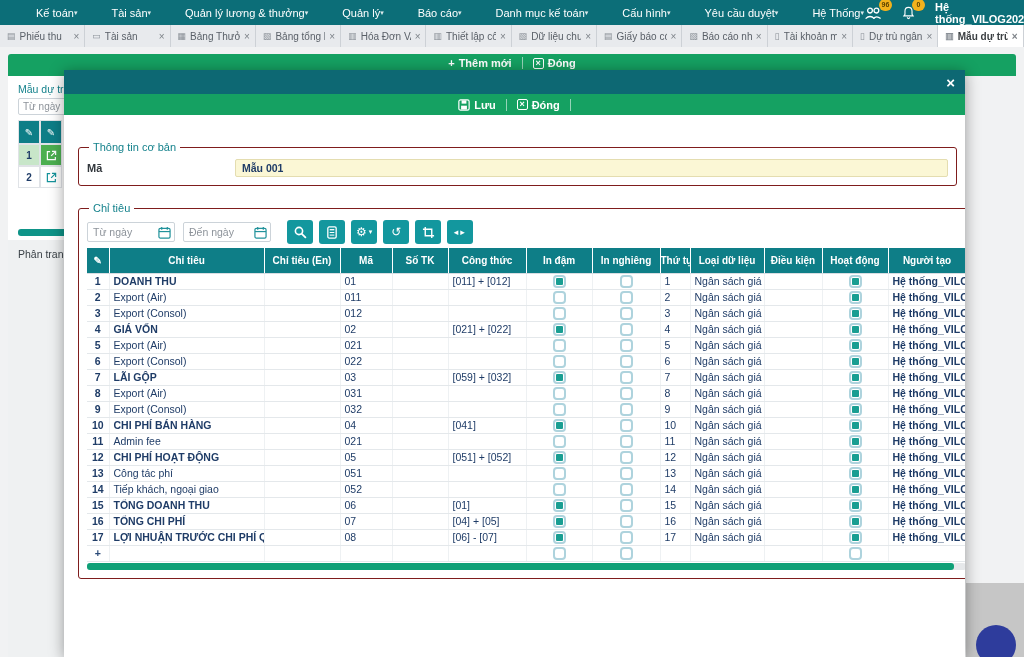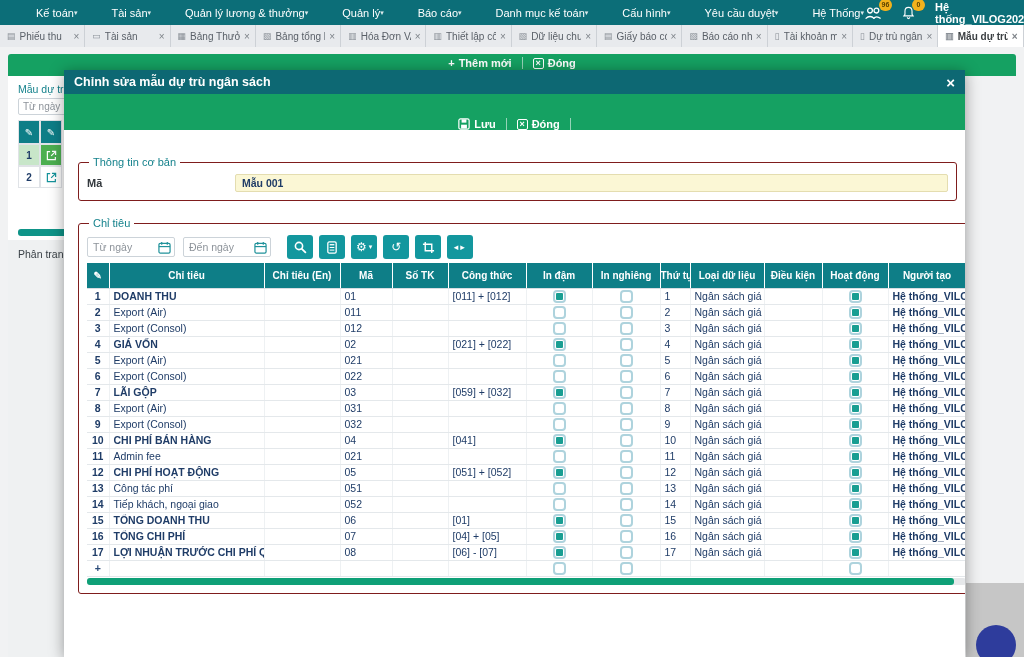--- a/index.html
+++ b/index.html
@@ -68,21 +68,21 @@
   .bg-right-gray { position:absolute; top:536px; left:966px; width:58px; height:74px; background:#c6c6c6; z-index:2; }
 
   .fab { position:absolute; left:976px; top:578px; width:40px; height:40px; border-radius:50%; background:#2e3c9c; z-index:25; cursor:pointer; }
 
   
   .modal { position:absolute; top:23px; left:64px; width:901px; height:587px; background:#fff; z-index:10;
            box-shadow:0 2px 14px rgba(0,0,0,.38); display:flex; flex-direction:column; }
   .modal-header { height:24px; background:#0d6873; color:#fff; display:flex; align-items:center; padding:0 10px; flex:0 0 auto; }
   .modal-title { font-size:12.5px; font-weight:bold; }
   .modal-x { margin-left:auto; font-size:15px; font-weight:bold; cursor:pointer; line-height:1; }
-  .modal-toolbar { height:36px; background:#15a162; display:flex; align-items:flex-end; justify-content:center; gap:10px; flex:0 0 auto; }
+  .modal-toolbar { height:21px; background:#15a162; display:flex; align-items:center; justify-content:center; gap:10px; flex:0 0 auto; }
   .mtb-btn { display:flex; align-items:center; gap:4px; background:none; border:none; color:#fff; font-size:11px; font-weight:bold;
              font-family:"Liberation Sans", sans-serif; cursor:pointer; }
   .modal-body { flex:1 1 auto; padding:10px 8px 0 14px; overflow:hidden; }
 
   fieldset { border:1px solid #7f1d1d; border-radius:3px; padding:6px 8px 8px 8px; margin-bottom:10px;margin-top:16px; }
   legend { color:#15828c; font-size:11px; padding:0 4px; margin-left:2px; }
 
   .field-row { display:flex; align-items:center; }
   .field-label { width:148px; font-size:11px; font-weight:bold; color:#33383d; flex:0 0 auto; }
   .yellow-input { flex:1 1 auto; height:18px; background:#fbf7d5; border:1px solid #e4ddb0; border-radius:2px;
@@ -296,21 +296,20 @@
       <div class="bg-scrollthumb"></div>
       <div class="bg-left-lower">
         <div class="bg-paging2">Phân trang</div>
       </div>
     </div>
 
     <div class="bg-right-gray"></div>
 
     <div class="modal">
       <div class="modal-header">
-        <span class="modal-title">Chỉnh sửa mẫu dự trù ngân sách</span>
         <span class="modal-x">×</span>
       </div>
       <div class="modal-toolbar">
         <button class="mtb-btn">
           <svg width="12" height="12" viewBox="0 0 14 14">
             <rect x="1" y="1" width="12" height="12" rx="2" fill="none" stroke="#fff" stroke-width="1.4"></rect>
             <rect x="4.2" y="1.6" width="5.6" height="3.8" fill="#fff"></rect>
             <rect x="3.6" y="7.8" width="6.8" height="4.4" fill="#fff"></rect>
           </svg>
           <span>Lưu</span>

